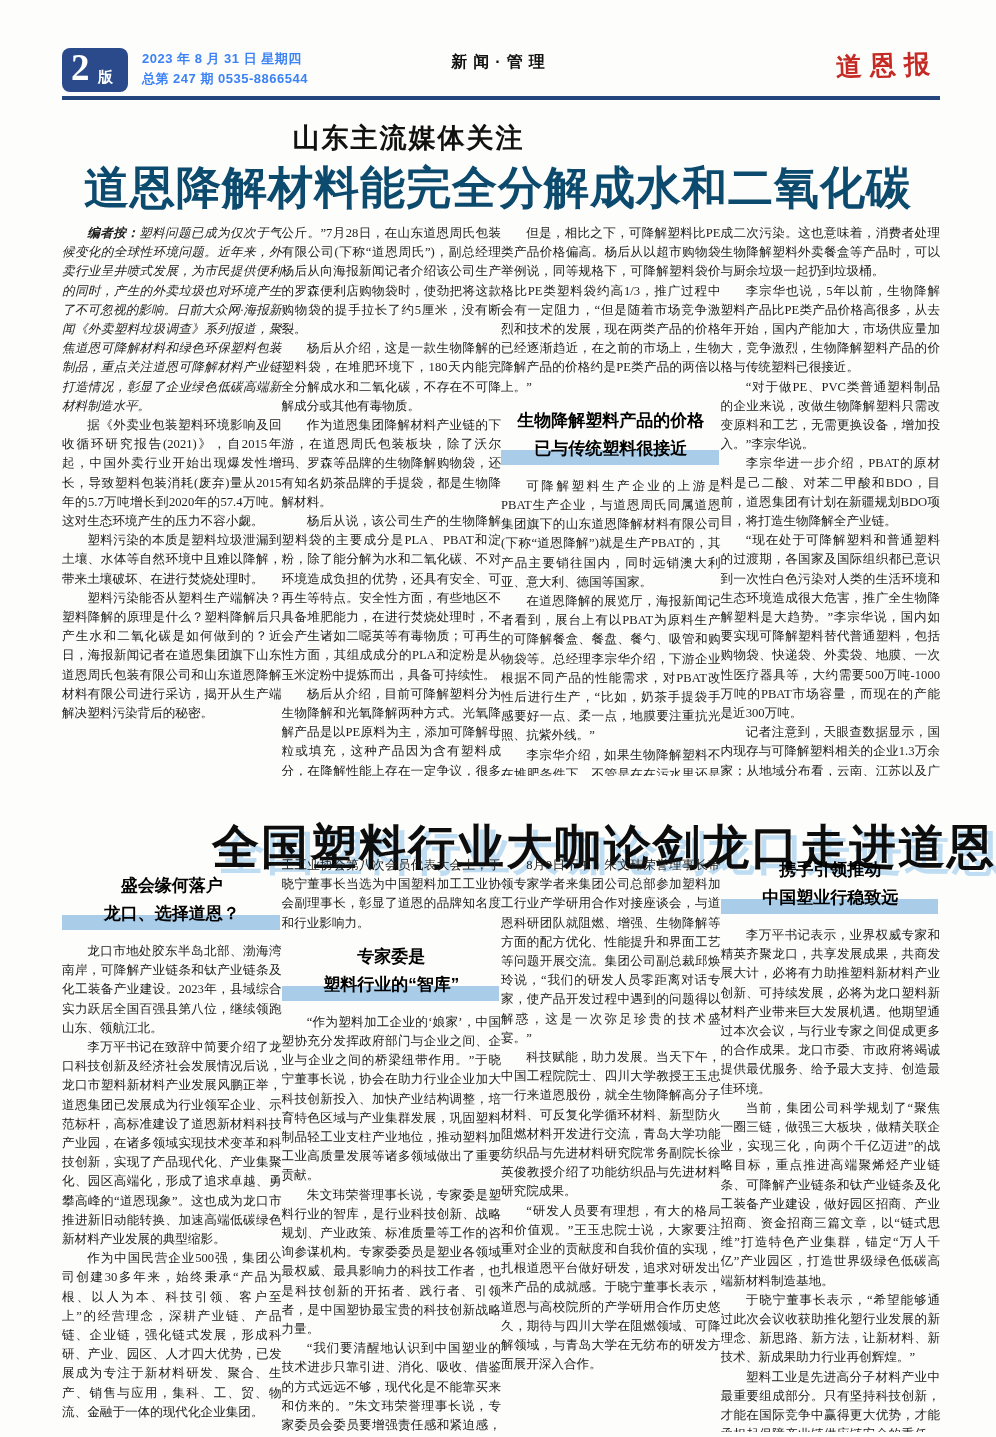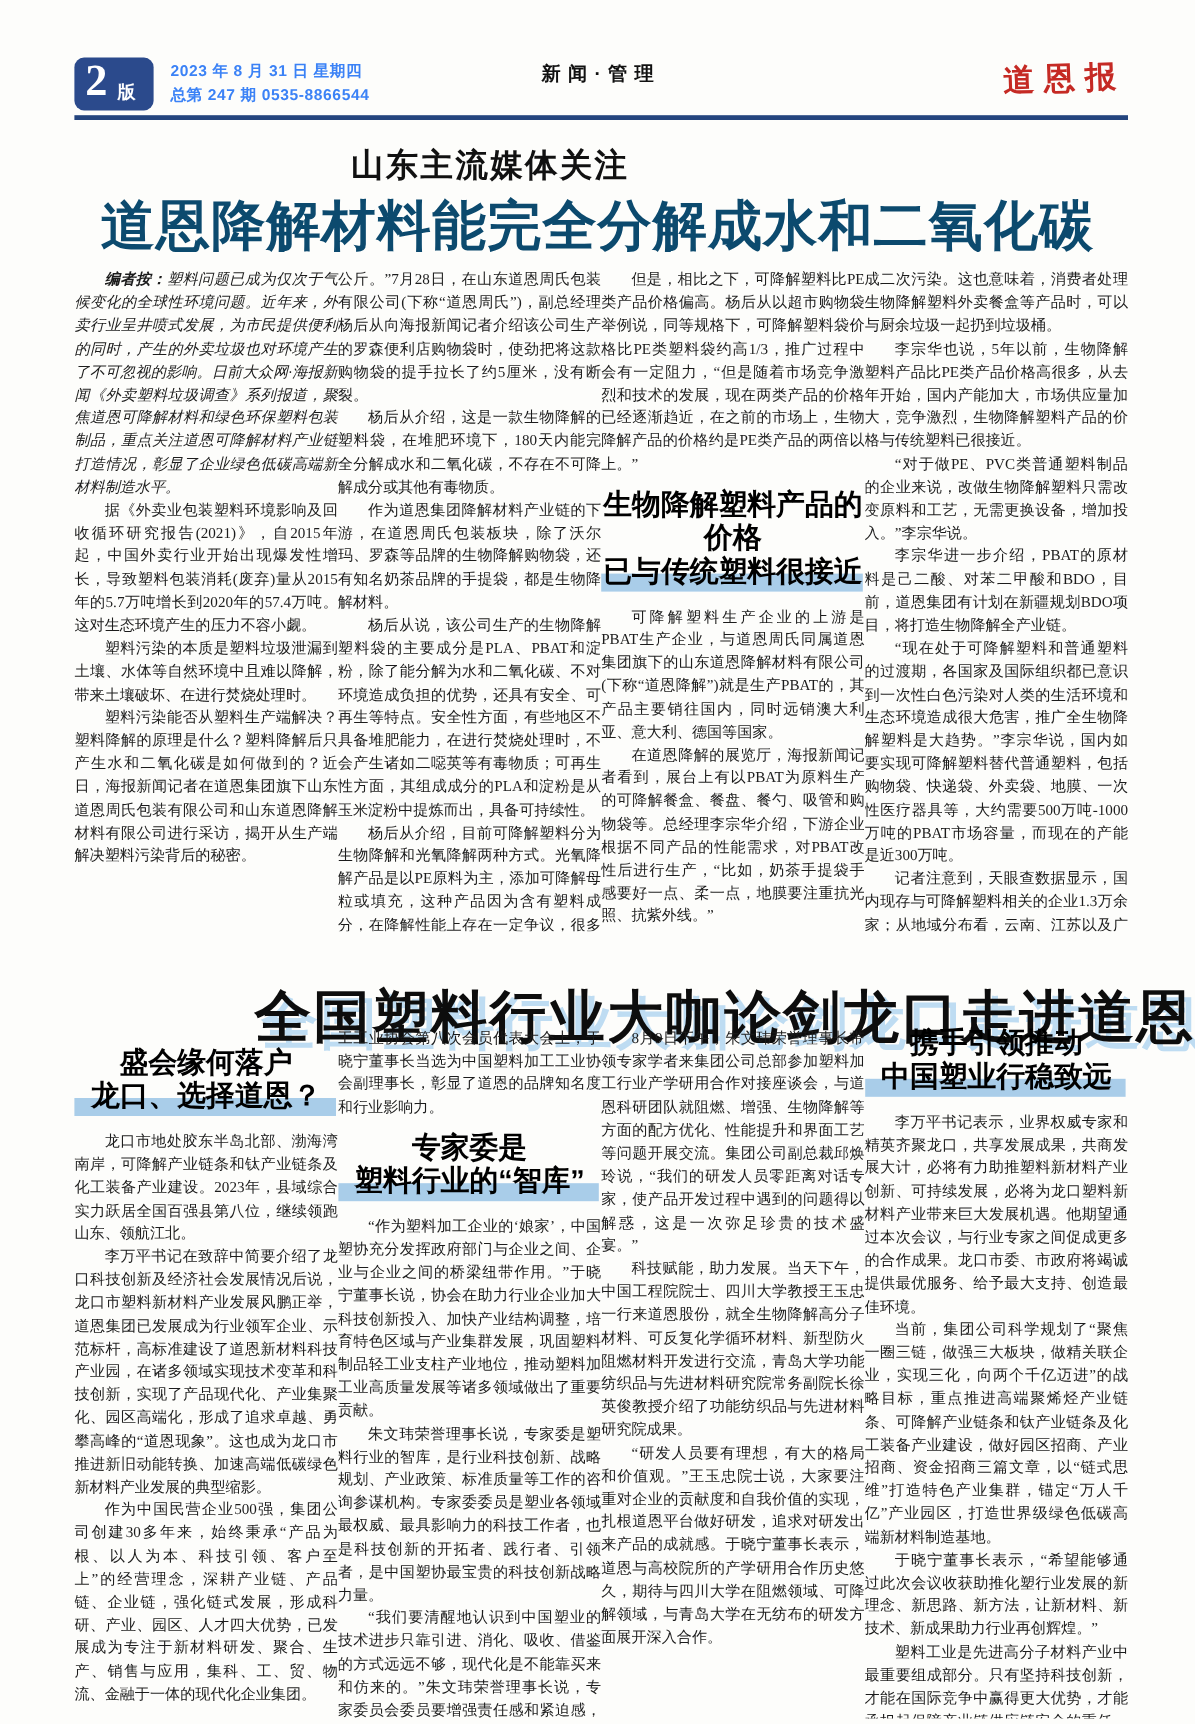--- a/index.html
+++ b/index.html
@@ -22,21 +22,21 @@
 
   
   .cols { position:absolute; left:62px; width:878px; display:grid; grid-template-columns:repeat(4,1fr); }
   .a1-cols { top:224px; height:552px; }
   .a2-cols { top:856px; height:576px; }
   .col { overflow:hidden; font-size:12.6px; line-height:19.2px; text-align:justify; }
   .col p { text-indent:2em; margin:0; }
   .ed-label { font-weight:bold; }
   .ed-note { font-style:italic; }
 
-  .subhead { position:relative; text-align:center; font-family:"Liberation Sans",sans-serif; font-weight:900; font-size:24px; line-height:28px; color:#000; margin:10px 0 10px; padding-bottom:4px; }
+  .subhead { position:relative; text-align:center; font-family:"Liberation Sans",sans-serif; font-weight:900; font-size:17px; line-height:28px; color:#000; margin:10px 0 10px; padding-bottom:4px; }
   .subhead .band { position:absolute; left:-12px; right:2px; bottom:2px; height:15px; background:#a9cde9; }
   .subhead .sh-line { position:relative; display:block; }
 
   
   .a2-title { position:absolute; top:772px; left:0; width:996px; text-align:right; font-family:"Liberation Sans",sans-serif; font-weight:900; font-size:47px; color:#0d0d0d; letter-spacing:2px; text-shadow:6px 6px 0 #bedcf2;margin-top:44px; }
 </style>
 </head>
 <body>
 
 <div class="masthead">

